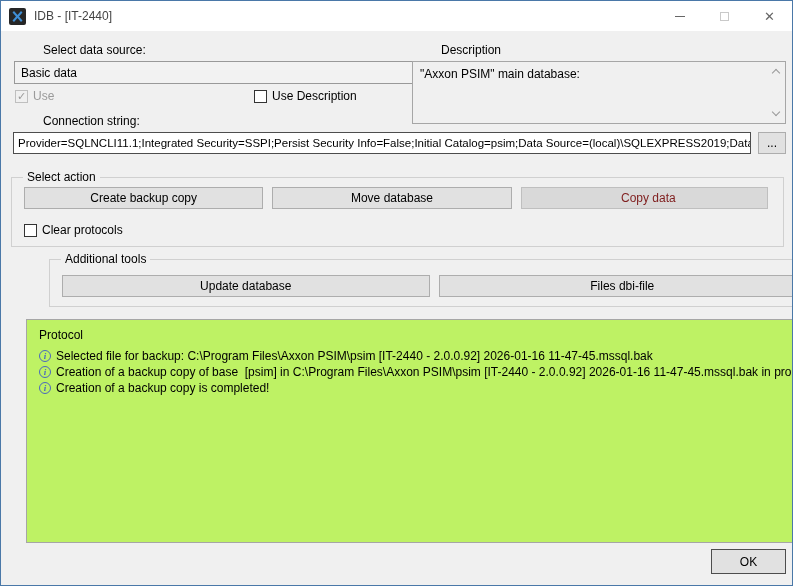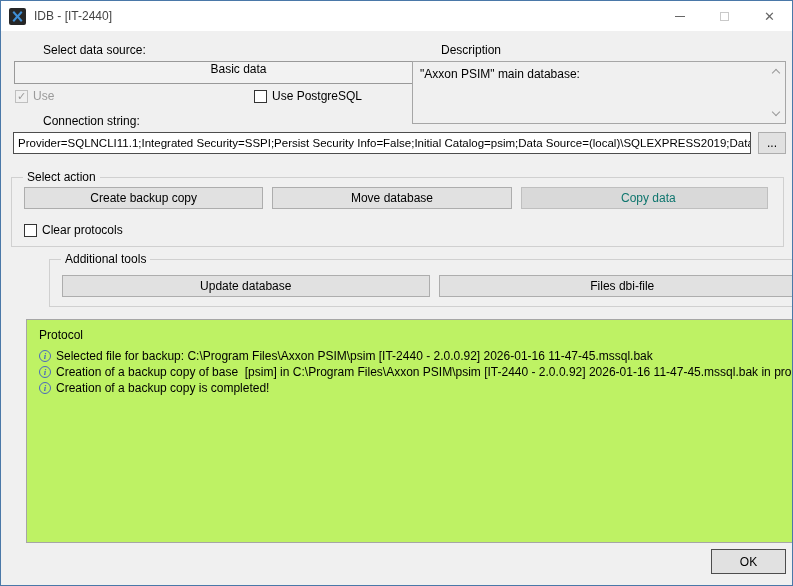--- a/index.html
+++ b/index.html
@@ -24,33 +24,33 @@
   .max-glyph { width:9px; height:9px; border:1px solid #c9c9c9; display:block; }
   .close-glyph { color:#666; font-size:13px; line-height:1; }
 
   
   .lbl { position:absolute; white-space:nowrap;margin-left:28px; }
   .btn {
     background:#e1e1e1; border:1px solid #adadad; height:22px;
     display:flex; align-items:center; justify-content:center;
     font-size:12px; white-space:nowrap; cursor:default;
   }
-  .btn.disabled { background:#d9d9d9; border-color:#bfbfbf; color:#0f766e;padding-left:8px; }
+  .btn.disabled { background:#d9d9d9; border-color:#bfbfbf; color:#7f1d1d;padding-left:8px; }
   .checkbox-row { position:absolute; display:flex; align-items:center; gap:5px; }
   .cbox { width:13px; height:13px; background:#fff; border:1px solid #333;
           display:flex; align-items:center; justify-content:center; flex:0 0 auto; }
   .cbox.disabled { background:#f0f0f0; border-color:#bfbfbf; }
   .cbox .tick { font-size:11px; line-height:1; color:#9a9a9a; }
   .checkbox-row.disabled-label span.cb-label { color:#9a9a9a; }
 
   
   .combobox {
     position:absolute; left:13px; top:60px; width:443px; height:23px;
     background:#f2f2f2; border:1px solid #999;
-    display:flex; align-items:center; padding-left:6px;flex-direction:column;
+    display:flex; align-items:center; padding-left:6px;
   }
   .combo-chevron { margin-left:auto; margin-right:9px; width:8px; height:8px;
     border-right:1px solid #777; border-bottom:1px solid #777;
     transform: rotate(45deg) translateY(-2px); }
 
   
   .desc-box {
     position:absolute; left:411px; top:60px; width:374px; height:63px;
     background:#f0f0f0; border:1px solid #a6a6a6;
   }
@@ -129,21 +129,21 @@
   </div>
 
   <div class="checkbox-row disabled-label" style="left:14px; top:88px;">
     <span class="cbox disabled">
         <span class="tick">✓</span>
       </span>
     <span class="cb-label">Use</span>
   </div>
   <div class="checkbox-row" style="left:253px; top:88px;">
     <span class="cbox"></span>
-    <span class="cb-label">Use PostgreSQL</span>
+    <span class="cb-label">Use Description</span>
   </div>
 
   <div class="lbl" style="left:412px; top:42px;">Description</div>
   <div class="desc-box">
     <div class="desc-text">"Axxon PSIM" main database:</div>
     <div class="desc-scroll">
       <span class="chev up"></span>
       <span class="chev down"></span>
     </div>
   </div>

